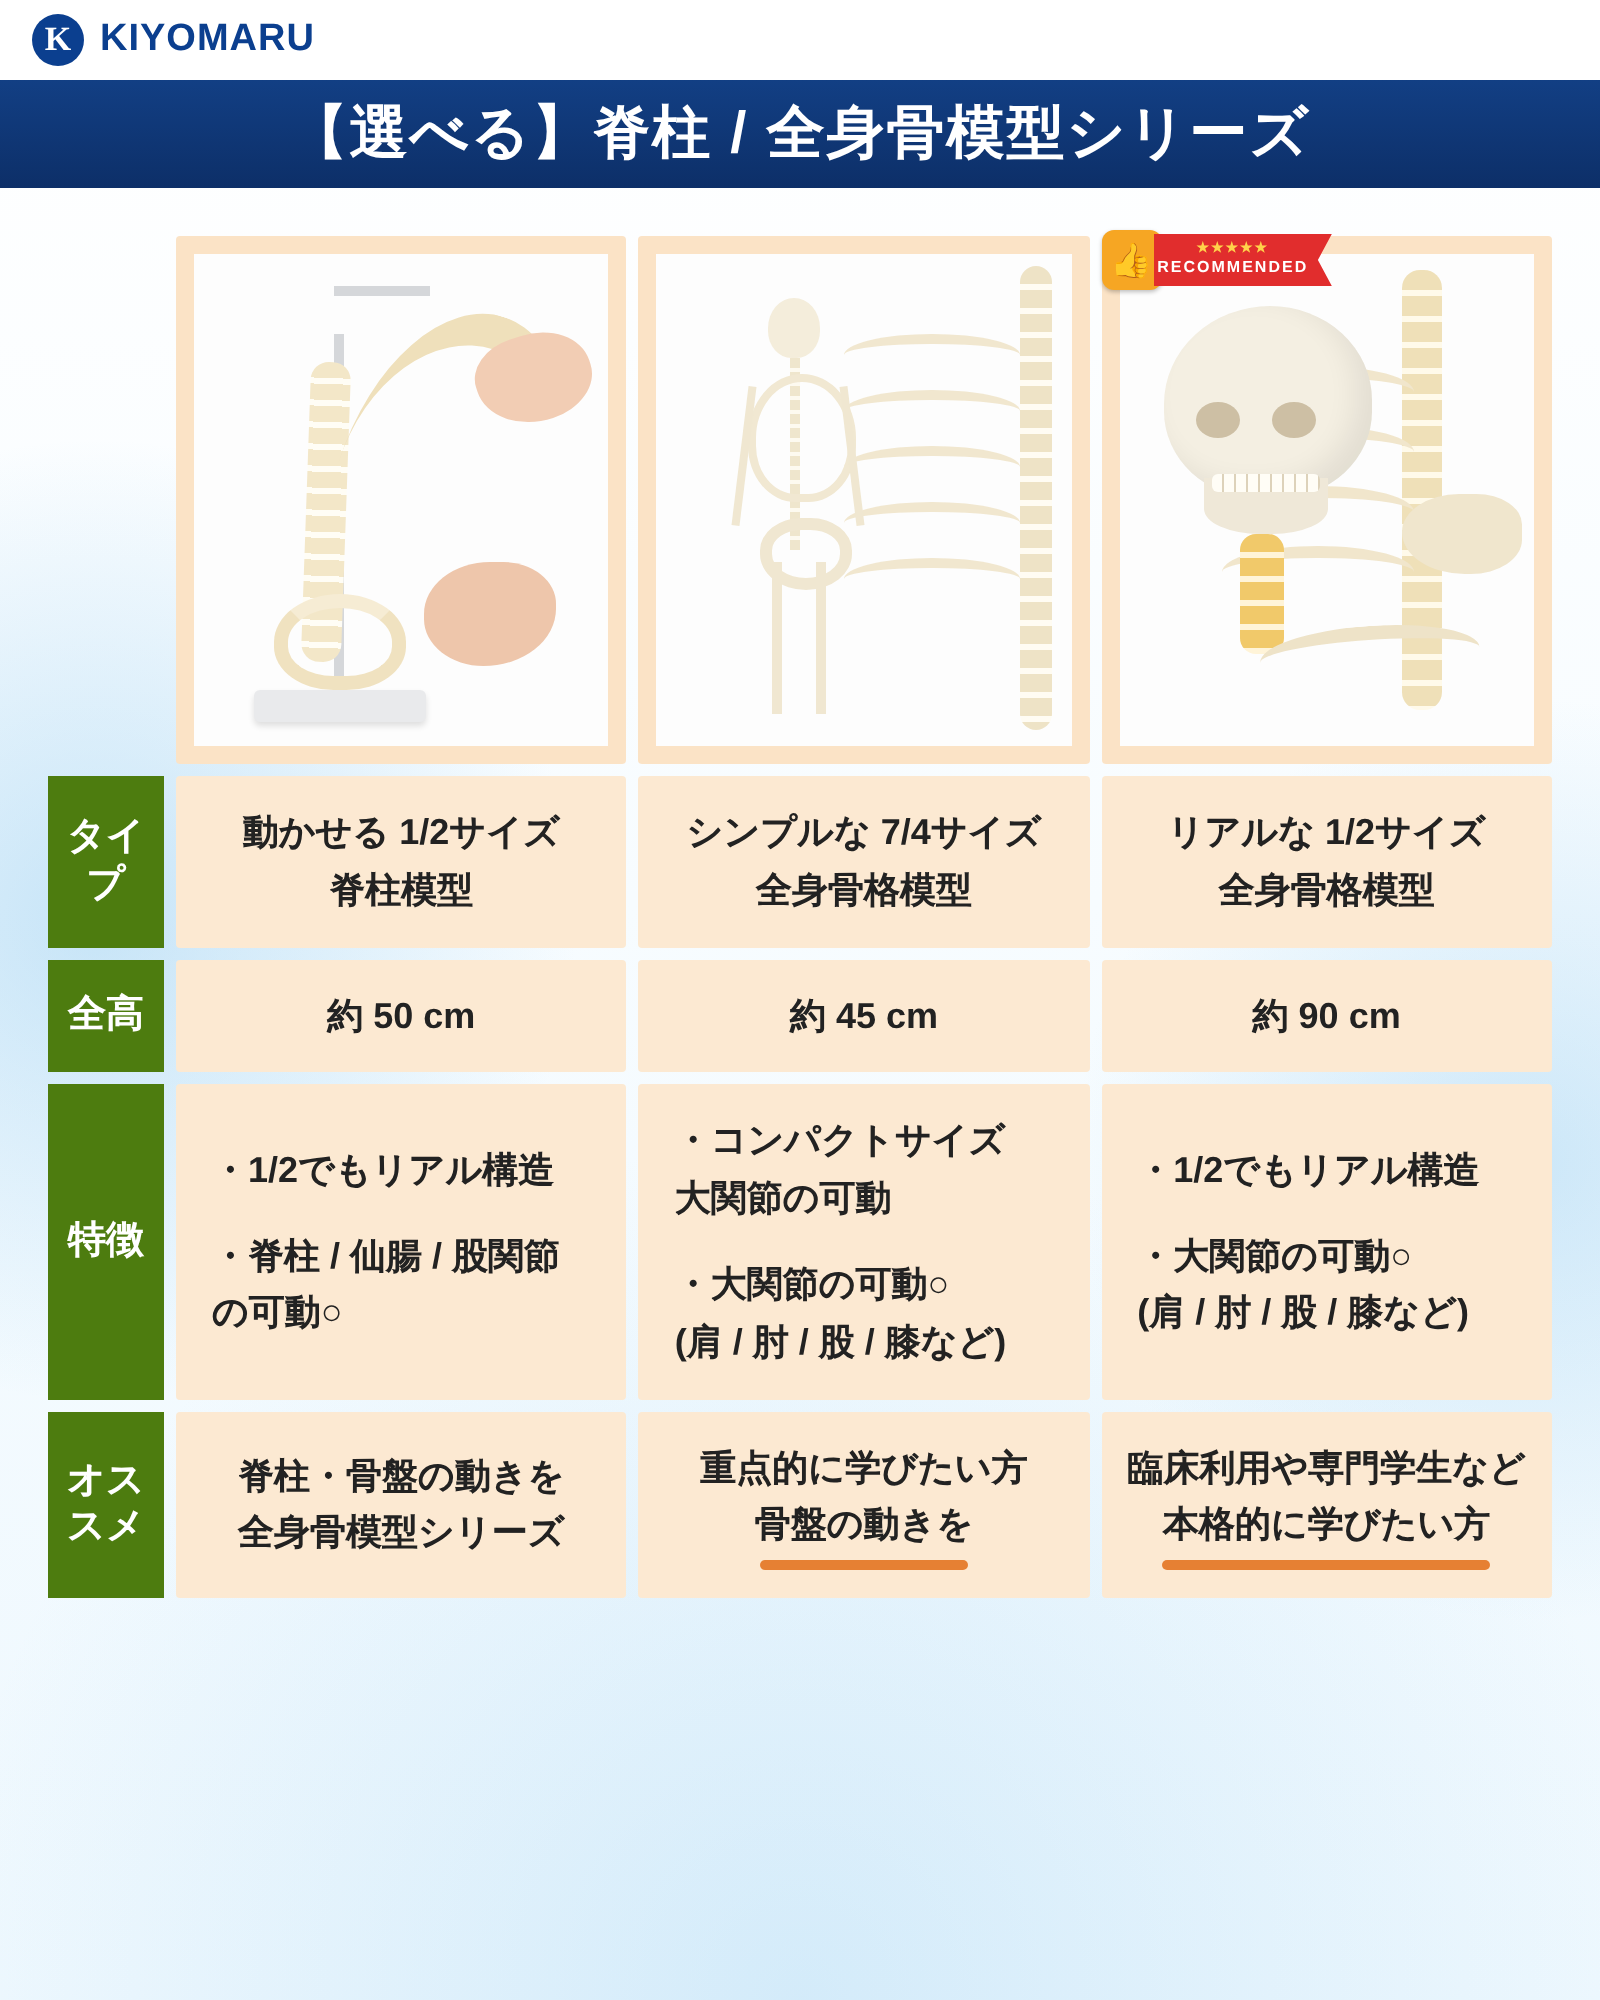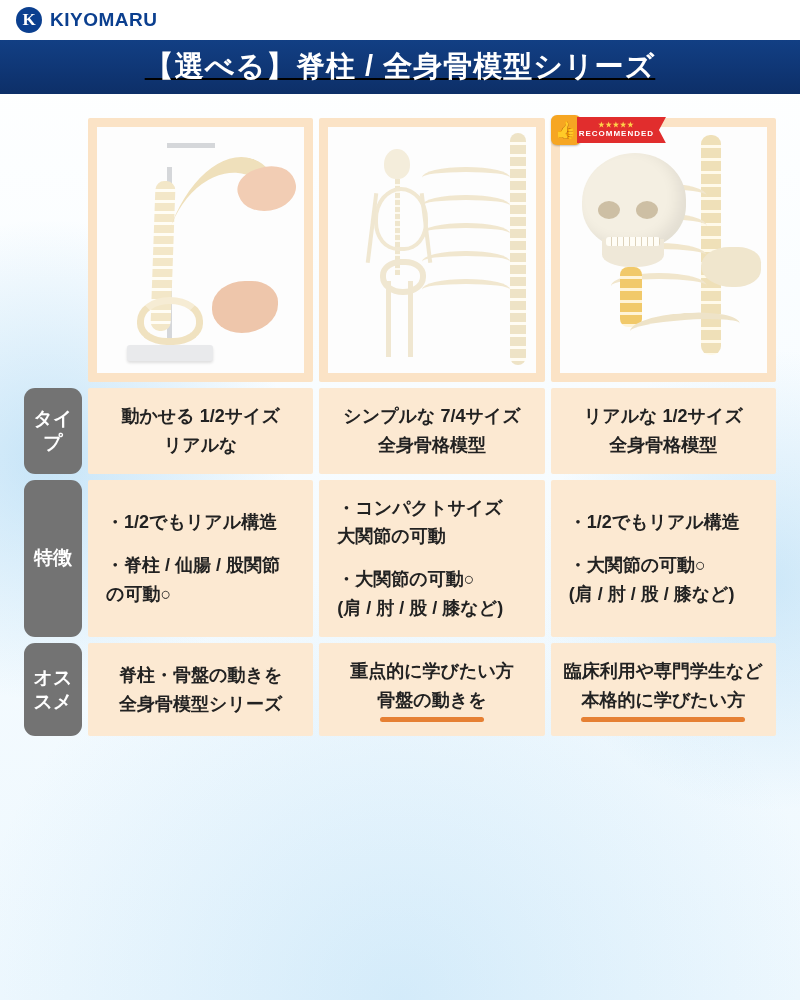--- a/index.html
+++ b/index.html
@@ -58,21 +58,20 @@
   }
 
   .title-band {
     position: relative;
     z-index: 2;
     height: 54px;
     background: linear-gradient(180deg, #123f84 0%, #0d2f68 100%);
     display: flex;
     align-items: center;
     justify-content: center;
-    text-decoration: underline;
   }
   .title-band .title {
     color: #ffffff;
     font-size: 29px;
     font-weight: bold;
     letter-spacing: 1px;
     white-space: nowrap;
   }
 
   
@@ -86,27 +85,27 @@
     border-spacing: 6px;
     width: 764px;
     table-layout: fixed;
   }
   table.compare td {
     vertical-align: middle;
   }
 
   .label-cell {
     width: 56px;
-    background: #737373;
+    background: #4d7c0f;
     color: #ffffff;
     font-size: 19px;
     font-weight: bold;
     text-align: center;
     line-height: 1.25;
-    border-radius: 11px;
+    border-radius: 0;
     padding: 6px 0;
   }
   .label-cell .v {
     display: inline-block;
   }
 
   .photo-cell {
     background: #fbe3c6;
     padding: 9px;
     border-radius: 2px;
@@ -408,32 +407,40 @@
       </div>
     </td>
   </tr>
 
   <tr>
     <td class="label-cell">
       <span class="v">タイプ</span>
     </td>
     <td class="data-cell">
       <span class="line">動かせる 1/2サイズ</span>
-      <span class="line">リアルな</span>
+      <span class="line">脊柱模型</span>
     </td>
     <td class="data-cell">
       <span class="line">シンプルな 7/4サイズ</span>
       <span class="line">全身骨格模型</span>
     </td>
     <td class="data-cell">
       <span class="line">リアルな 1/2サイズ</span>
       <span class="line">全身骨格模型</span>
     </td>
   </tr>
 
+  <tr>
+    <td class="label-cell">
+      <span class="v">全高</span>
+    </td>
+    <td class="data-cell">約 50 cm</td>
+    <td class="data-cell">約 45 cm</td>
+    <td class="data-cell">約 90 cm</td>
+  </tr>
 
   <tr>
     <td class="label-cell">
       <span class="v">特徴</span>
     </td>
     <td class="data-cell left">
       <div class="feat-group">
         <span class="feat-line">・1/2でもリアル構造</span>
       </div>
       <div class="feat-group">

